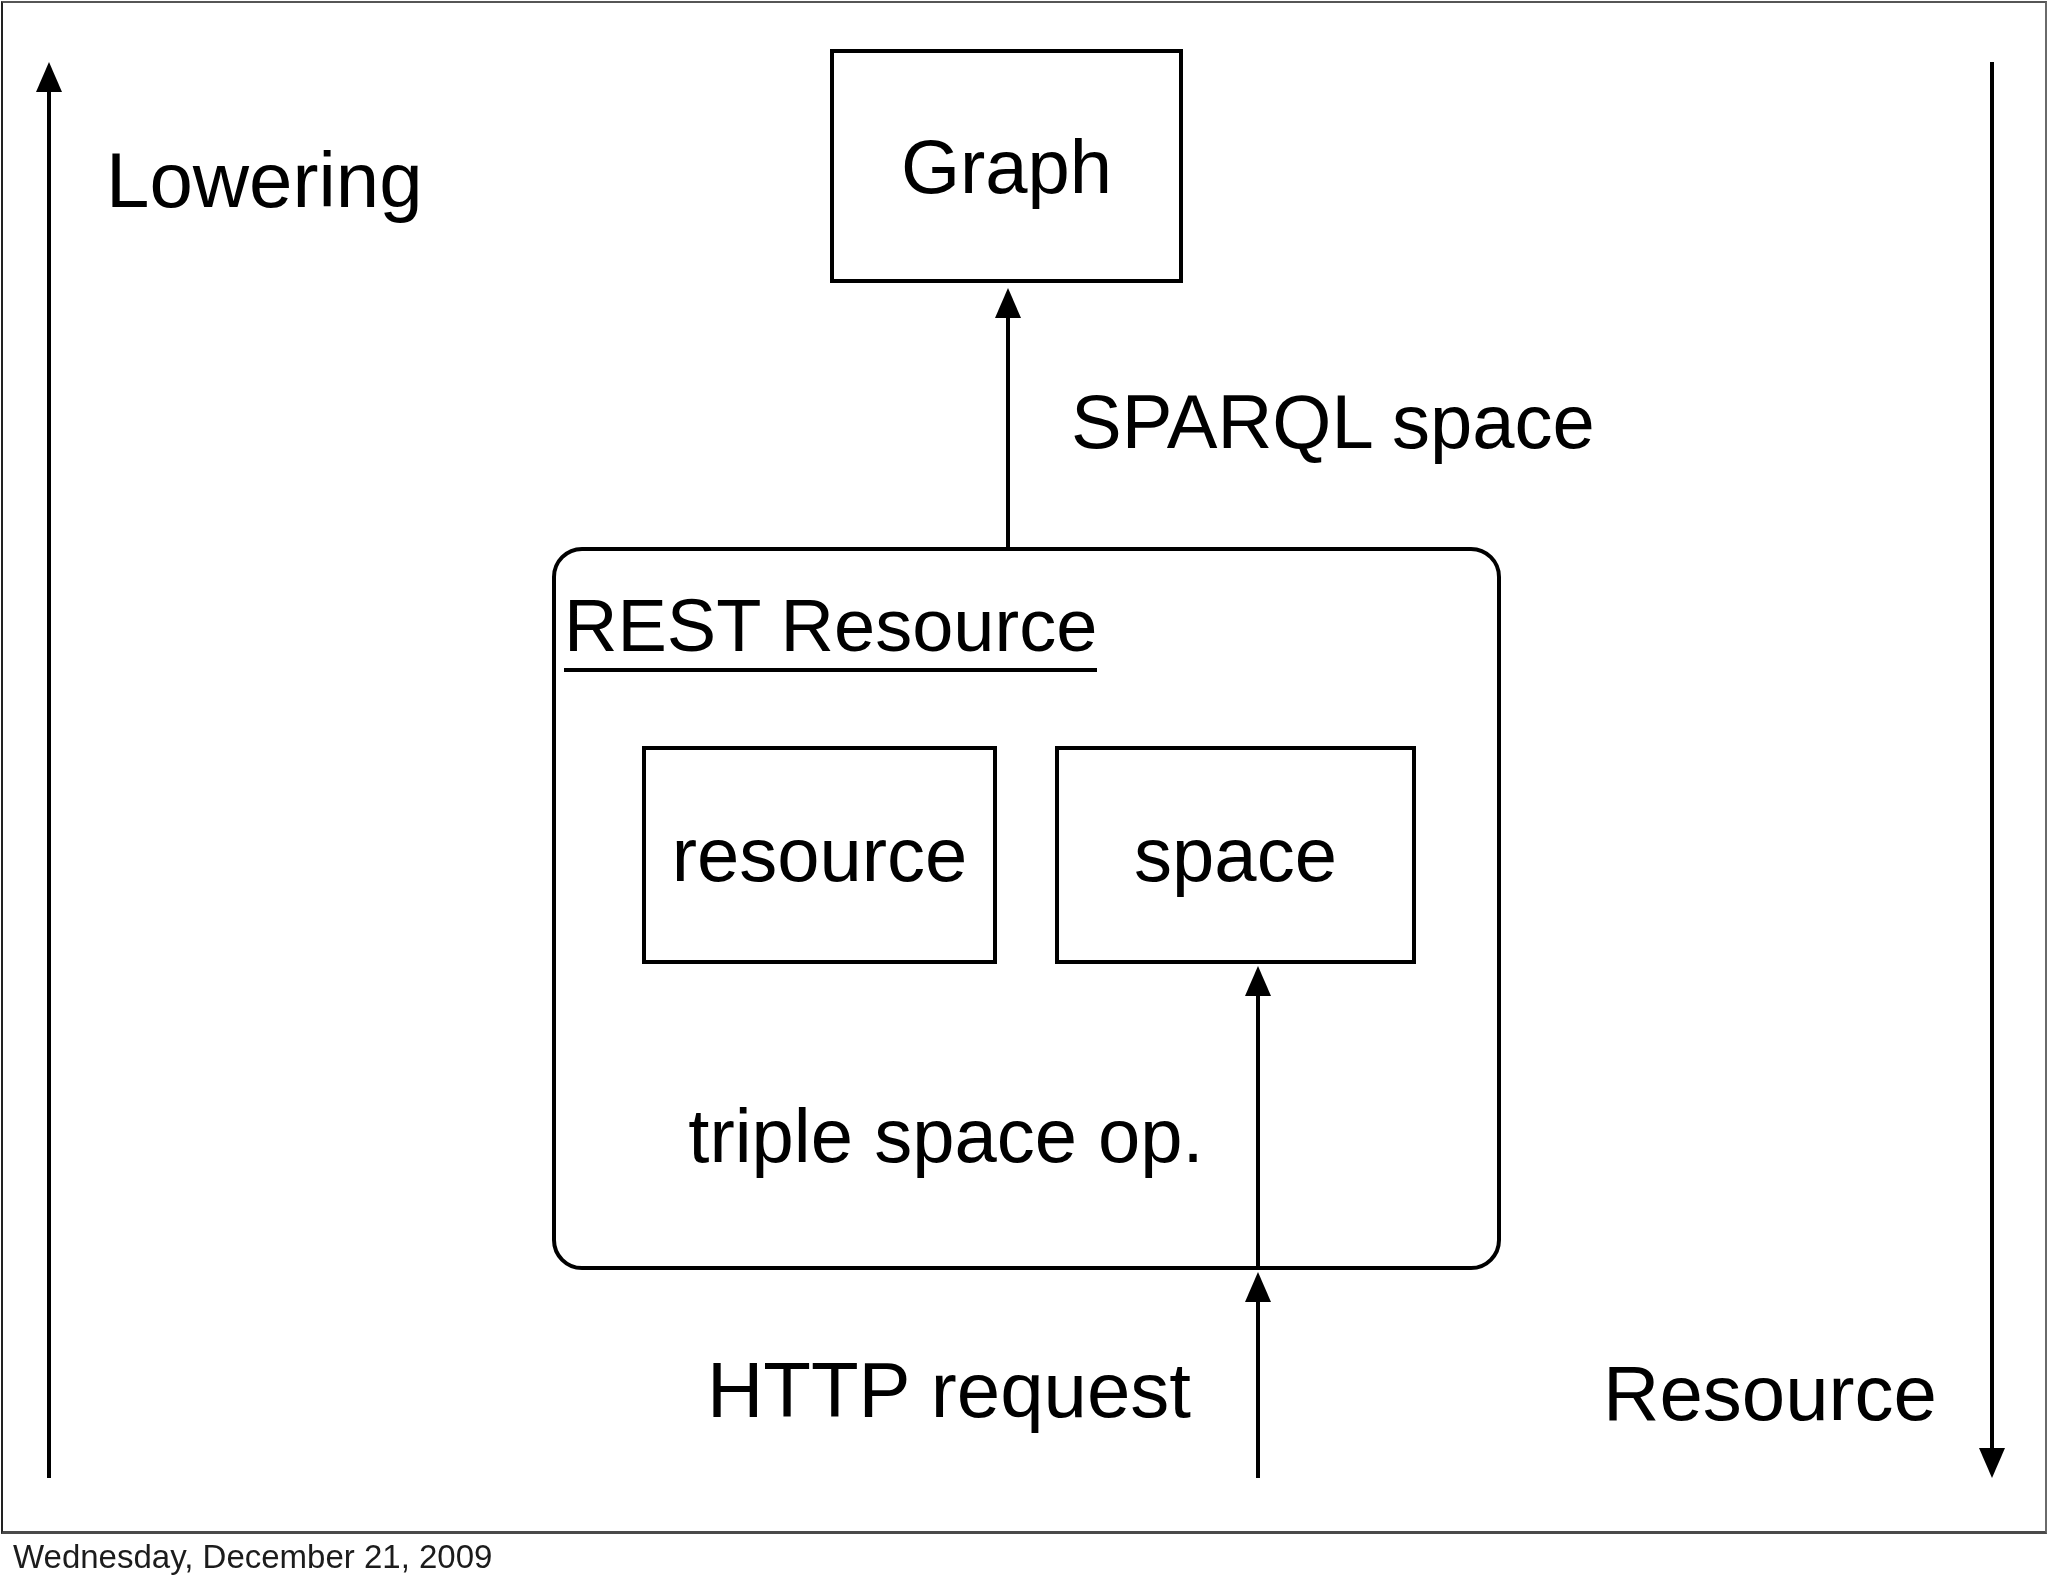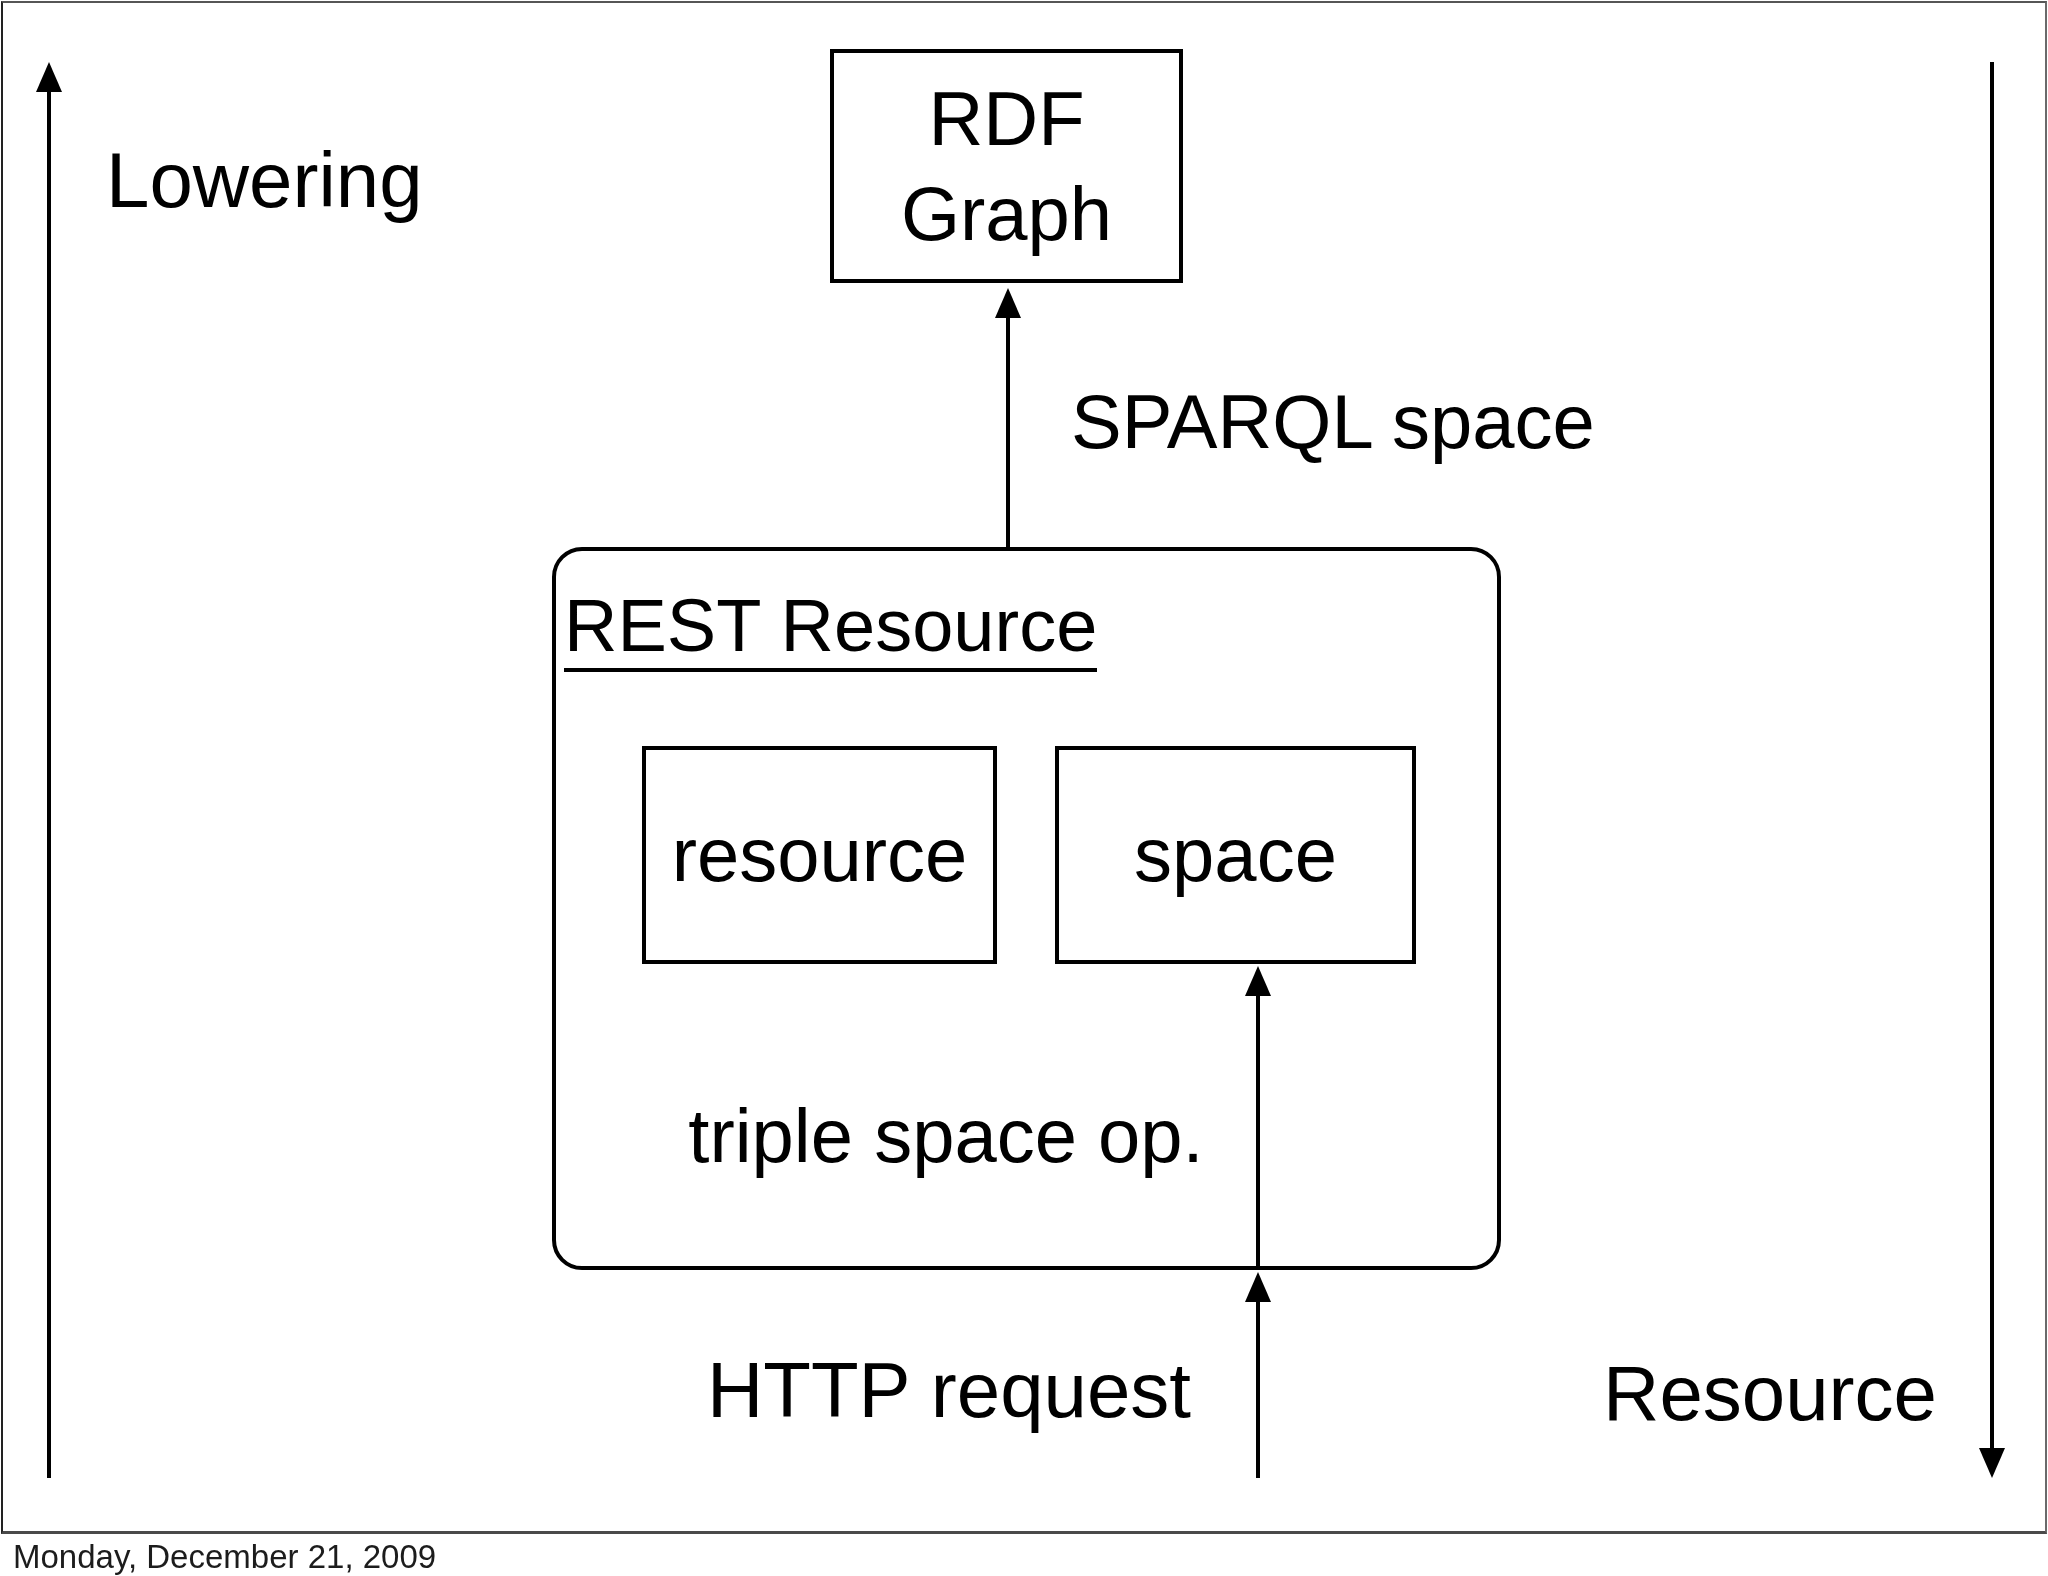--- a/index.html
+++ b/index.html
@@ -49,21 +49,20 @@
 </div>
 <div id="lifting" class="abs lbl">Lowering</div>
 
 <div class="abs">
   <div class="abs vline" style="left:1990px;top:62px;height:1388px;"></div>
   <div class="abs head-down" style="left:1979px;top:1448px;"></div>
 </div>
 <div id="lowering" class="abs lbl">Resource</div>
 
 <div id="rdf-box" class="abs box">
-  <div class="ln">RDF</div>
   <div class="ln">Graph</div>
 </div>
 
 <div class="abs">
   <div class="abs head-up" style="left:995px;top:288px;"></div>
   <div class="abs vline" style="left:1006px;top:314px;height:235px;"></div>
 </div>
 <div id="sparql" class="abs lbl">SPARQL space</div>
 
 <div id="rest-box" class="abs box"></div>
@@ -83,13 +82,13 @@
 </div>
 
 <div id="tso" class="abs lbl">triple space op.</div>
 
 <div class="abs">
   <div class="abs head-up" style="left:1245px;top:1272px;"></div>
   <div class="abs vline" style="left:1256px;top:1298px;height:180px;"></div>
 </div>
 <div id="httpreq" class="abs lbl">HTTP request</div>
 
-<div id="date" class="abs">Monday, December 21, 2009</div>
+<div id="date" class="abs">Wednesday, December 21, 2009</div>
 
 </body></html>

